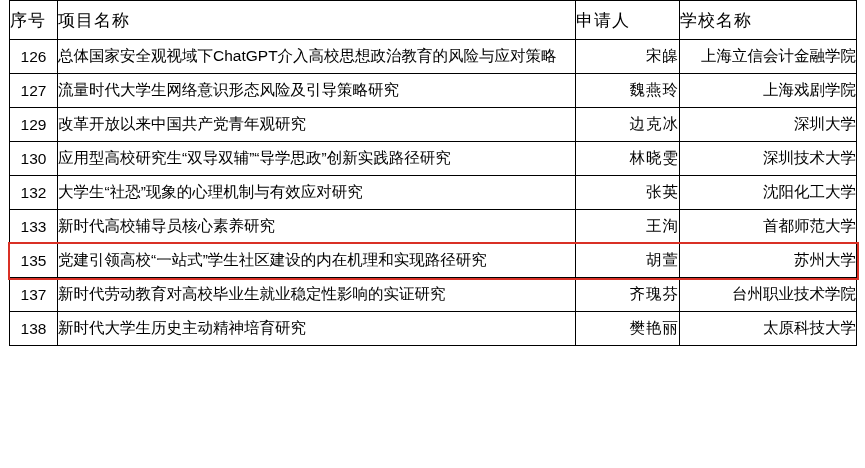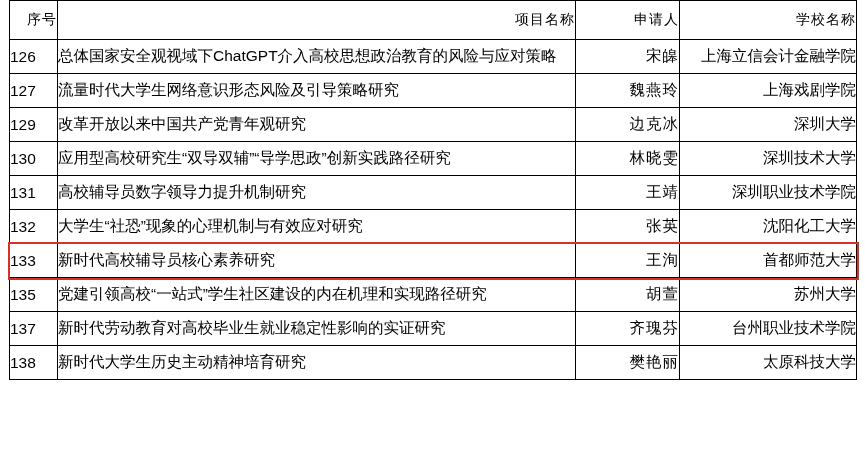--- a/index.html
+++ b/index.html
@@ -34,31 +34,32 @@
     background: #ffffff;
   }
   
   col.c-seq   { width: 48px; }
   col.c-title { width: 518px; }
   col.c-appl  { width: 104px; }
   col.c-sch   { width: 177px; }
 
   thead th {
     height: 38px;
-    font-size: 14px;
-    text-align: right;
+    font-size: 17px;
+    text-align: left;
     vertical-align: middle;
     letter-spacing: 1px;
   }
   tbody td {
     height: 33px;
     font-size: 15.5px;
     vertical-align: middle;
   }
   td.seq {
+    text-align: center;
   }
   td.title {
     text-align: left;
     padding-left: 8px;
     white-space: nowrap;
     margin-top: 17px;
   }
   td.appl {
     text-align: right;
     letter-spacing: 1px;
@@ -114,26 +115,20 @@
         <td class="appl">边克冰</td>
         <td class="sch">深圳大学</td>
       </tr>
       <tr>
         <td class="seq">130</td>
         <td class="title">应用型高校研究生“双导双辅”“导学思政”创新实践路径研究</td>
         <td class="appl">林晓雯</td>
         <td class="sch">深圳技术大学</td>
       </tr>
       <tr>
-        <td class="seq">131</td>
-        <td class="title">高校辅导员数字领导力提升机制研究</td>
-        <td class="appl">王靖</td>
-        <td class="sch">深圳职业技术学院</td>
-      </tr>
-      <tr>
         <td class="seq">132</td>
         <td class="title">大学生“社恐”现象的心理机制与有效应对研究</td>
         <td class="appl">张英</td>
         <td class="sch">沈阳化工大学</td>
       </tr>
       <tr>
         <td class="seq">133</td>
         <td class="title">新时代高校辅导员核心素养研究</td>
         <td class="appl">王洵</td>
         <td class="sch">首都师范大学</td>

